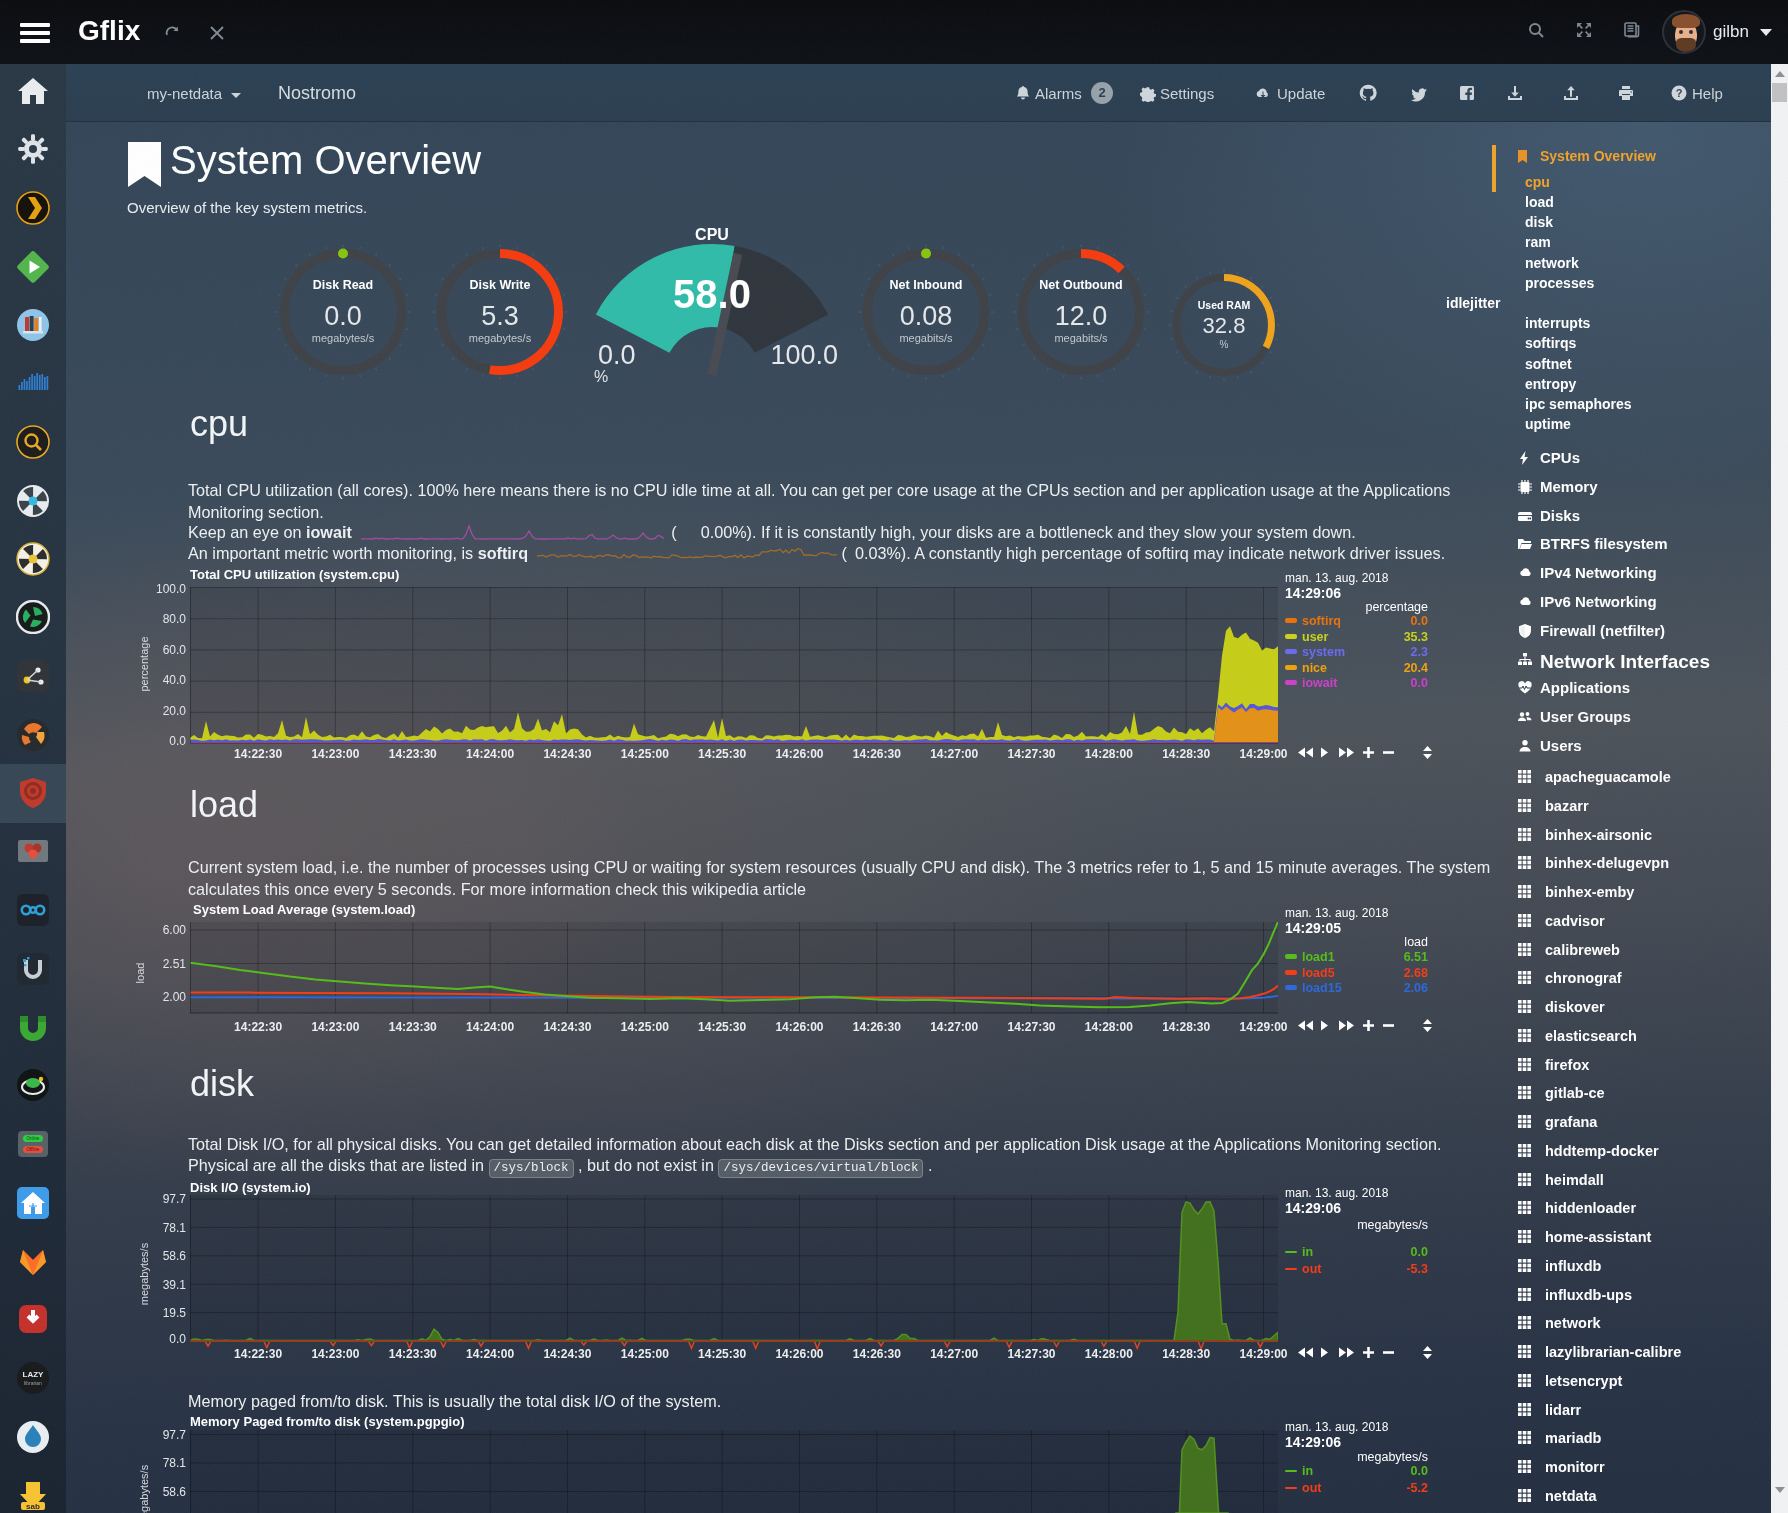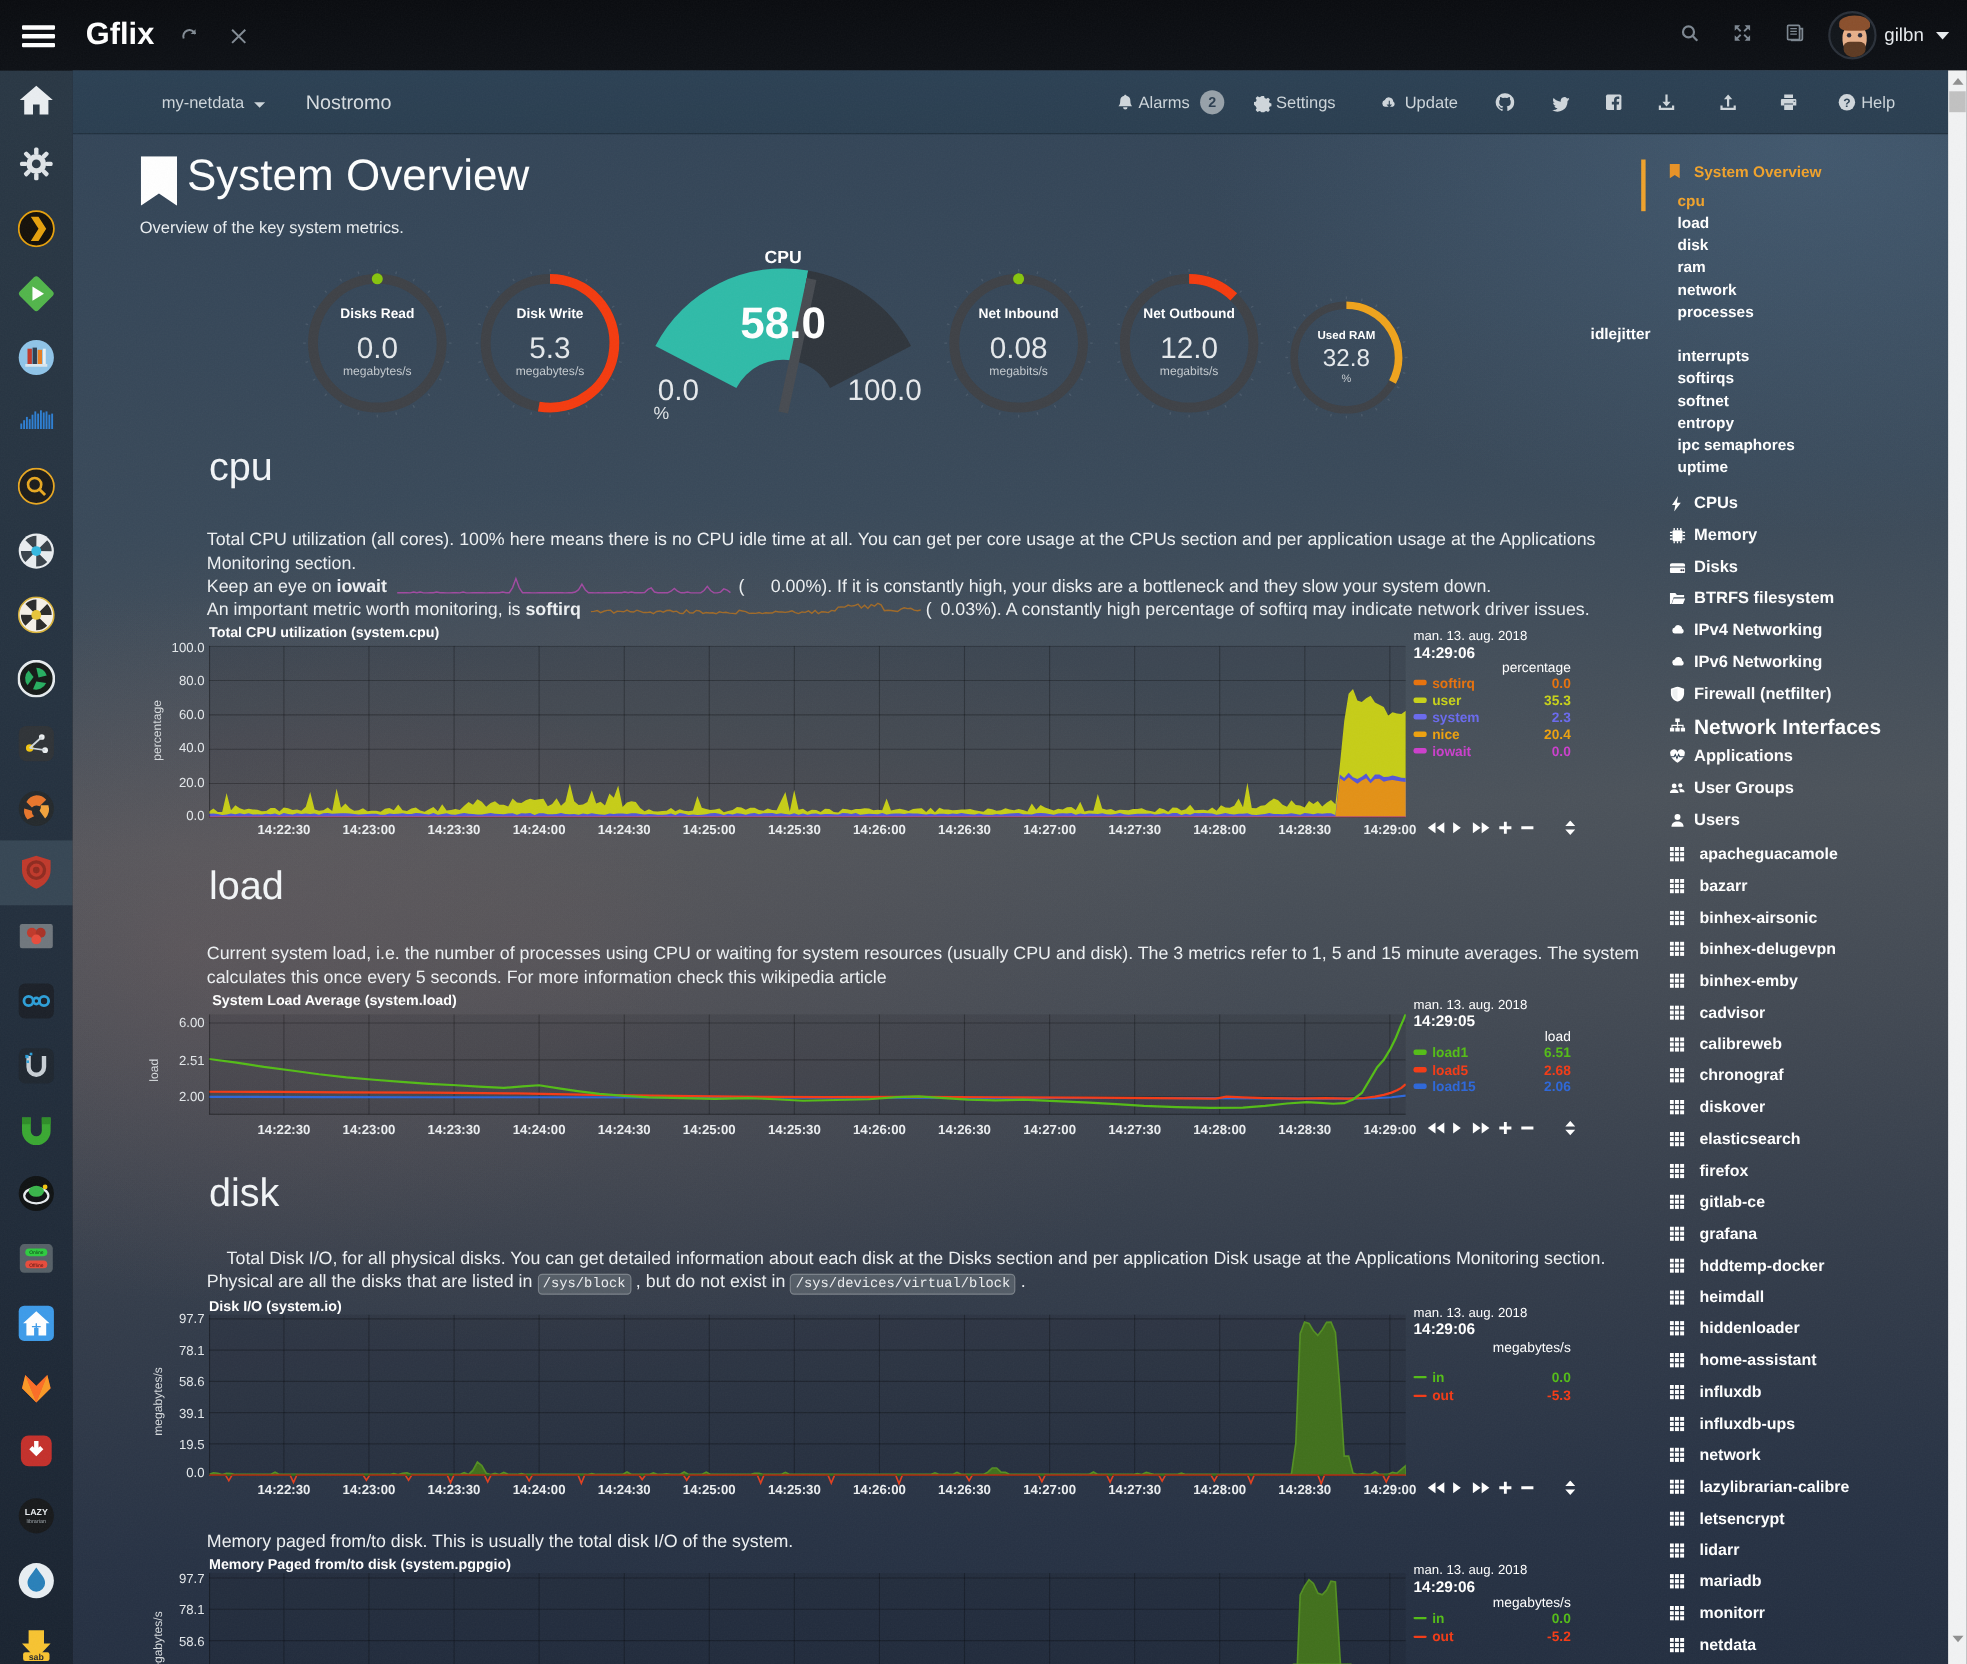--- a/index.html
+++ b/index.html
@@ -308,21 +308,21 @@
         <line x1="12.7" y1="101.5" x2="10.5" y2="102.8" stroke="rgba(200,210,220,0.13)" stroke-width="1.2"></line>
         <line x1="6.2" y1="85.8" x2="3.8" y2="86.5" stroke="rgba(200,210,220,0.13)" stroke-width="1.2"></line>
         <line x1="4.0" y1="69.0" x2="1.5" y2="69.0" stroke="rgba(200,210,220,0.13)" stroke-width="1.2"></line>
         <line x1="6.2" y1="52.2" x2="3.8" y2="51.5" stroke="rgba(200,210,220,0.13)" stroke-width="1.2"></line>
         <line x1="12.7" y1="36.5" x2="10.5" y2="35.2" stroke="rgba(200,210,220,0.13)" stroke-width="1.2"></line>
         <line x1="23.0" y1="23.0" x2="21.3" y2="21.3" stroke="rgba(200,210,220,0.13)" stroke-width="1.2"></line>
         <line x1="36.5" y1="12.7" x2="35.2" y2="10.5" stroke="rgba(200,210,220,0.13)" stroke-width="1.2"></line>
         <line x1="52.2" y1="6.2" x2="51.5" y2="3.8" stroke="rgba(200,210,220,0.13)" stroke-width="1.2"></line>
         <circle cx="69" cy="10.5" r="5.0" fill="#86c40e"></circle>
       </svg>
-      <div class="gtitle" style="left:207px;top:214px;width:140px;font-size:12.5px">Disks Read</div>
+      <div class="gtitle" style="left:207px;top:214px;width:140px;font-size:12.5px">Disk Read</div>
       <div class="gval" style="left:207px;top:237px;width:140px;font-size:27px">0.0</div>
       <div class="gunit" style="left:207px;top:268px;width:140px;font-size:11px">megabytes/s</div>
       <svg class="abs" style="left:365px;top:179px" width="138" height="138" viewBox="0 0 138 138">
         <circle cx="69" cy="69" r="58.5" fill="none" stroke="#3e4146" stroke-width="9"></circle>
         <line x1="69.0" y1="4.0" x2="69.0" y2="1.5" stroke="rgba(200,210,220,0.13)" stroke-width="1.2"></line>
         <line x1="85.8" y1="6.2" x2="86.5" y2="3.8" stroke="rgba(200,210,220,0.13)" stroke-width="1.2"></line>
         <line x1="101.5" y1="12.7" x2="102.8" y2="10.5" stroke="rgba(200,210,220,0.13)" stroke-width="1.2"></line>
         <line x1="115.0" y1="23.0" x2="116.7" y2="21.3" stroke="rgba(200,210,220,0.13)" stroke-width="1.2"></line>
         <line x1="125.3" y1="36.5" x2="127.5" y2="35.2" stroke="rgba(200,210,220,0.13)" stroke-width="1.2"></line>
         <line x1="131.8" y1="52.2" x2="134.2" y2="51.5" stroke="rgba(200,210,220,0.13)" stroke-width="1.2"></line>
@@ -607,21 +607,21 @@
         <path d="M8,1.5 L1,6.5 L8,11.5 z" fill="#fff"></path>
         <path d="M16,1.5 L9,6.5 L16,11.5 z" fill="#fff"></path>
         <path d="M24,1.5 L31,6.5 L24,11.5 z" fill="#fff"></path>
         <path d="M42,1.5 L49,6.5 L42,11.5 z" fill="#fff"></path>
         <path d="M50,1.5 L57,6.5 L50,11.5 z" fill="#fff"></path>
         <path d="M66,6.5 h11 M71.5,1 v11" stroke="#fff" stroke-width="2.6"></path>
         <path d="M86,6.5 h11" stroke="#fff" stroke-width="2.6"></path>
         <path d="M126,5 l4.5,-5 l4.5,5 z M126,8 l4.5,5 l4.5,-5 z" fill="#fff"></path>
       </svg>
       <div class="h2" style="left:124px;top:999px">disk</div>
-      <div class="para" style="left:140px;top:1071px">Total Disk I/O, for all physical disks. You can get detailed information about each disk at the Disks section and per application Disk usage at the Applications Monitoring section.</div>
+      <div class="para" style="left:122px;top:1071px">Total Disk I/O, for all physical disks. You can get detailed information about each disk at the Disks section and per application Disk usage at the Applications Monitoring section.</div>
       <div class="para" style="left:122px;top:1092px">Physical are all the disks that are listed in <code>/sys/block</code> , but do not exist in <code>/sys/devices/virtual/block</code> .</div>
       <div class="ct ctitle" style="left:124px;top:1116px">Disk I/O (system.io)</div>
       <div class="ylab" style="left:44px;top:1128px;width:76px">97.7</div>
       <div class="ylab" style="left:44px;top:1156.5px;width:76px">78.1</div>
       <div class="ylab" style="left:44px;top:1185px;width:76px">58.6</div>
       <div class="ylab" style="left:44px;top:1213.5px;width:76px">39.1</div>
       <div class="ylab" style="left:44px;top:1242px;width:76px">19.5</div>
       <div class="ylab" style="left:44px;top:1268px;width:76px">0.0</div>
       <div class="vlab" style="left:47px;top:1204px">megabytes/s</div>
       <svg class="plot" style="left:124px;top:1131px" width="1088" height="165" viewBox="0 0 1088 165">

